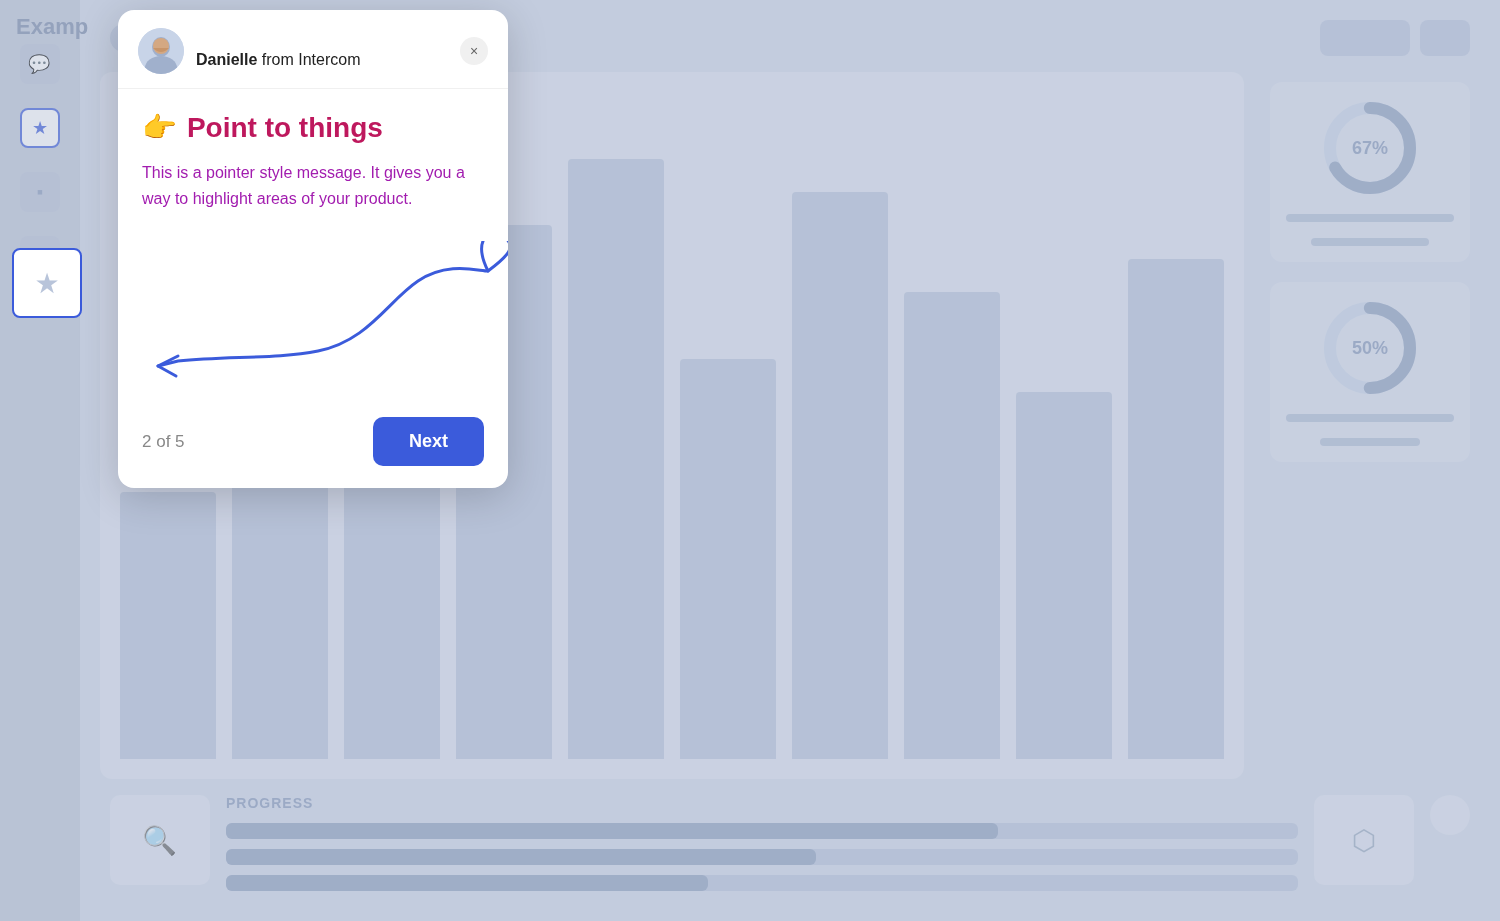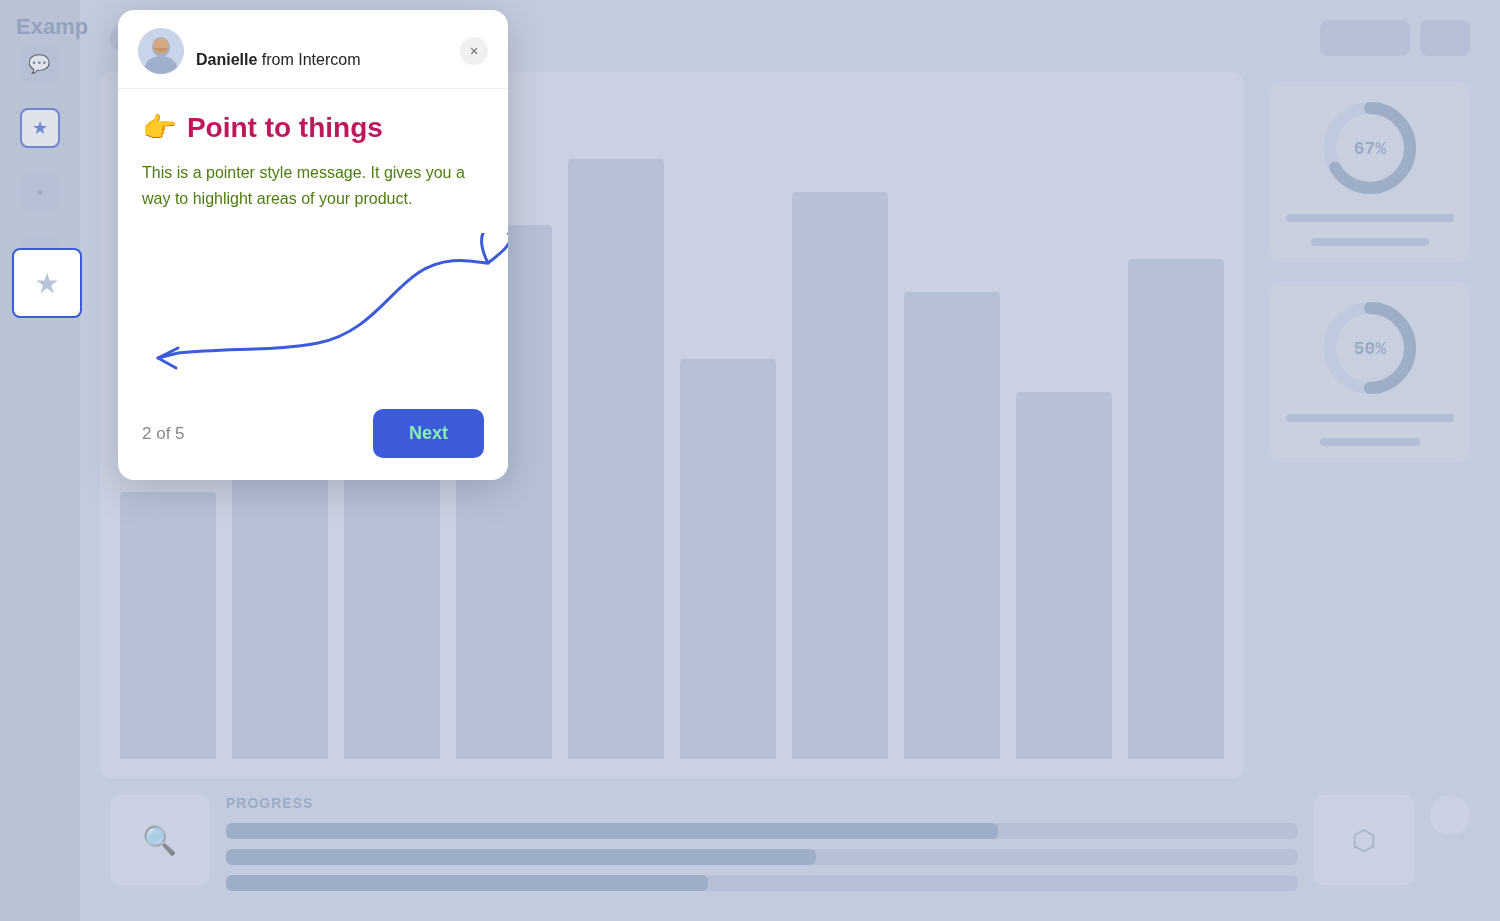--- a/index.html
+++ b/index.html
@@ -130,21 +130,20 @@
     }
 
     .donut-widget {
       background: rgba(255,255,255,0.2);
       border-radius: 12px;
       padding: 16px;
       display: flex;
       flex-direction: column;
       align-items: center;
       gap: 16px;
-      font-family: Liberation Mono, monospace;
     }
 
     .donut-ring {
       position: relative;
       width: 100px;
       height: 100px;
     }
 
     .donut-bar {
       height: 8px;
@@ -303,23 +302,23 @@
     }
 
     .tooltip-title {
       font-size: 28px;
       font-weight: 700;
       color: #be185d;
     }
 
     .tooltip-message {
       font-size: 16px;
-      color: #4d7c0f;
+      color: #a21caf;
       line-height: 1.6;
-      margin-bottom: 0;
+      margin-bottom: 8px;
     }
 
     
     .arrow-area {
       height: 160px;
       position: relative;
     }
 
     .tooltip-footer {
       display: flex;
@@ -329,21 +328,21 @@
     }
 
     .step-indicator {
       font-size: 17px;
       color: #888;
       font-weight: 400;
     }
 
     .next-btn {
       background: #3b5bdb;
-      color: #86efac;
+      color: #ffffff;
       border: none;
       border-radius: 10px;
       padding: 14px 36px;
       font-size: 18px;
       font-weight: 600;
       cursor: pointer;
     }
   </style>
 </head>
 <body>

